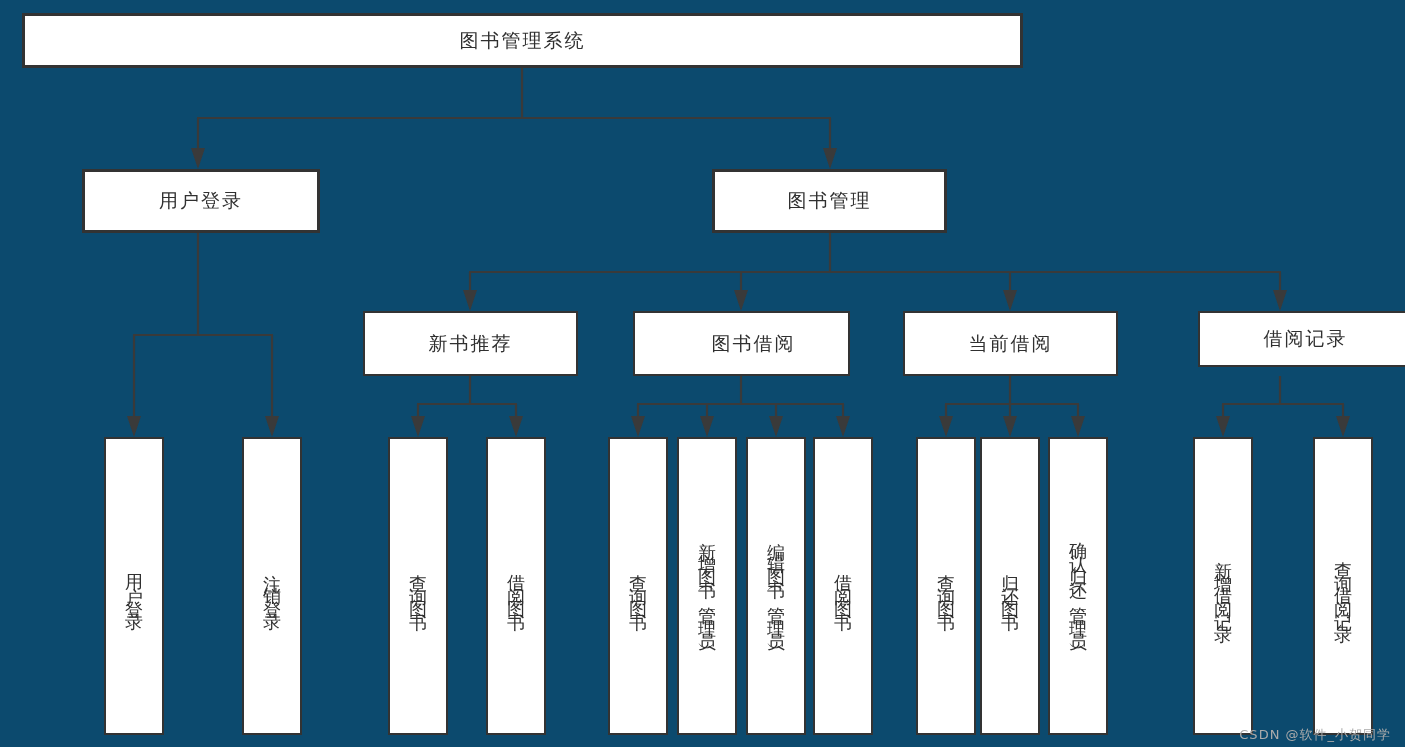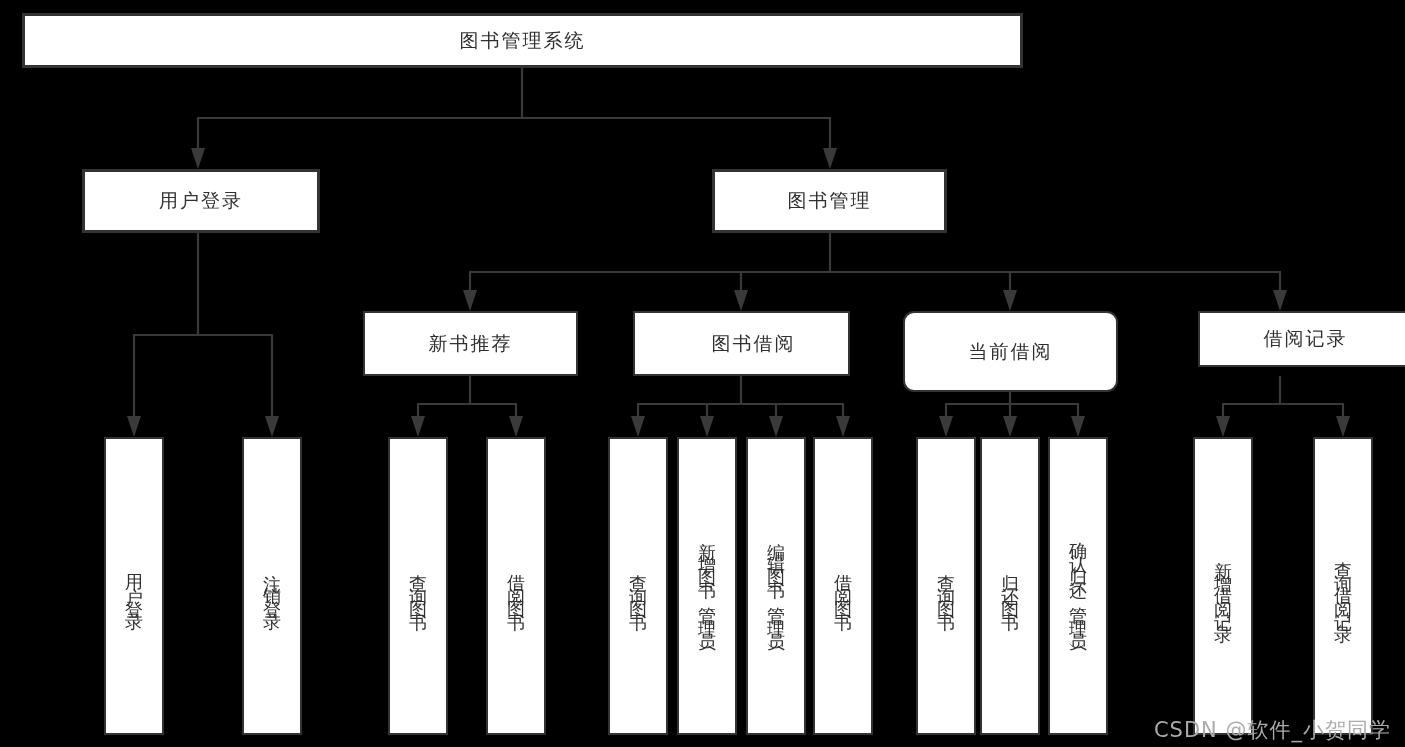--- a/index.html
+++ b/index.html
@@ -1,37 +1,37 @@
 <!DOCTYPE html>
 <html><head>
 <meta charset="utf-8">
 <style>
   html,body{margin:0;padding:0;background:#fff;}
   #canvas{
-    position:relative;width:1405px;height:747px;background:#000000;
+    position:relative;width:1405px;height:747px;background:#0c4a6e;
     font-family:"DejaVu Sans","Liberation Sans",sans-serif;
     color:#303030;overflow:hidden;
   }
   .box{
     position:absolute;box-sizing:border-box;background:#ffffff;
     border:3px solid #333333;display:flex;align-items:center;justify-content:center;
     font-size:19px;letter-spacing:2px;white-space:nowrap;
   }
   .box.thin{border-width:2px;justify-content:center;}
   .vbox{
     position:absolute;box-sizing:border-box;background:#ffffff;
     border:2px solid #333333;display:flex;align-items:center;justify-content:center;
   }
   .vbox .vtext{
     writing-mode:vertical-rl;text-orientation:mixed;
     font-size:18px;letter-spacing:13px;line-height:1;white-space:nowrap;
   }
   #connector-svg{position:absolute;left:0;top:0;pointer-events:none;}
   #watermark{
-    position:absolute;right:14px;bottom:3px;font-size:21px;color:#ababab;
+    position:absolute;right:14px;bottom:3px;font-size:13px;color:#ababab;
     letter-spacing:1px;white-space:nowrap;
   }
 </style>
 </head>
 <body>
 
 <div id="canvas">
 
   <svg id="connector-svg" width="1405" height="747" viewBox="0 0 1405 747">
     <path d="M522 68 V118 M197 118 H831 M198 118 V151 M830 118 V151
@@ -63,21 +63,21 @@
   <div class="box" style="left:712px;top:169px;width:235px;height:64px;font-family:Liberation Mono, monospace;">
     <span>图书管理</span>
   </div>
 
   <div class="box thin" style="left:363px;top:311px;width:215px;height:65px;">
     <span>新书推荐</span>
   </div>
   <div class="box thin" style="left:633px;top:311px;width:217px;height:65px;padding-left:24px;">
     <span>图书借阅</span>
   </div>
-  <div class="box thin" style="left:903px;top:311px;width:215px;height:81px;border-radius:11px;">
+  <div class="box thin" style="left:903px;top:311px;width:215px;height:65px;">
     <span>当前借阅</span>
   </div>
   <div class="box thin" style="left:1198px;top:311px;width:215px;height:56px;">
     <span>借阅记录</span>
   </div>
 
   <div class="vbox" style="left:104px;top:437px;width:60px;height:298px;">
     <span class="vtext">用户登录</span>
   </div>
   <div class="vbox" style="left:242px;top:437px;width:60px;height:298px;">

